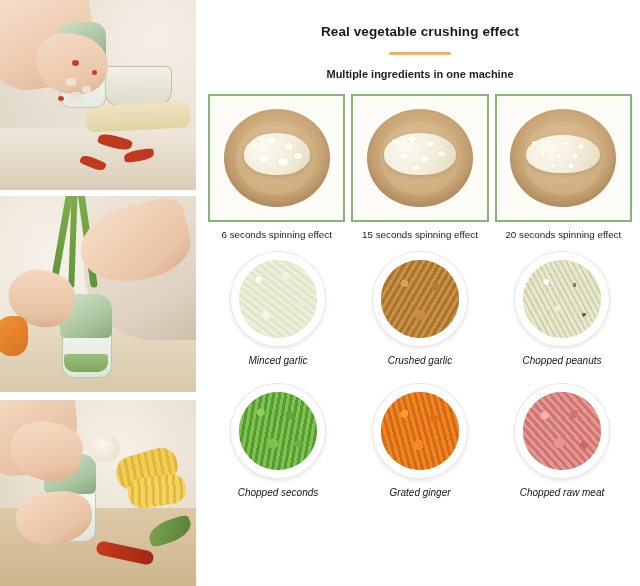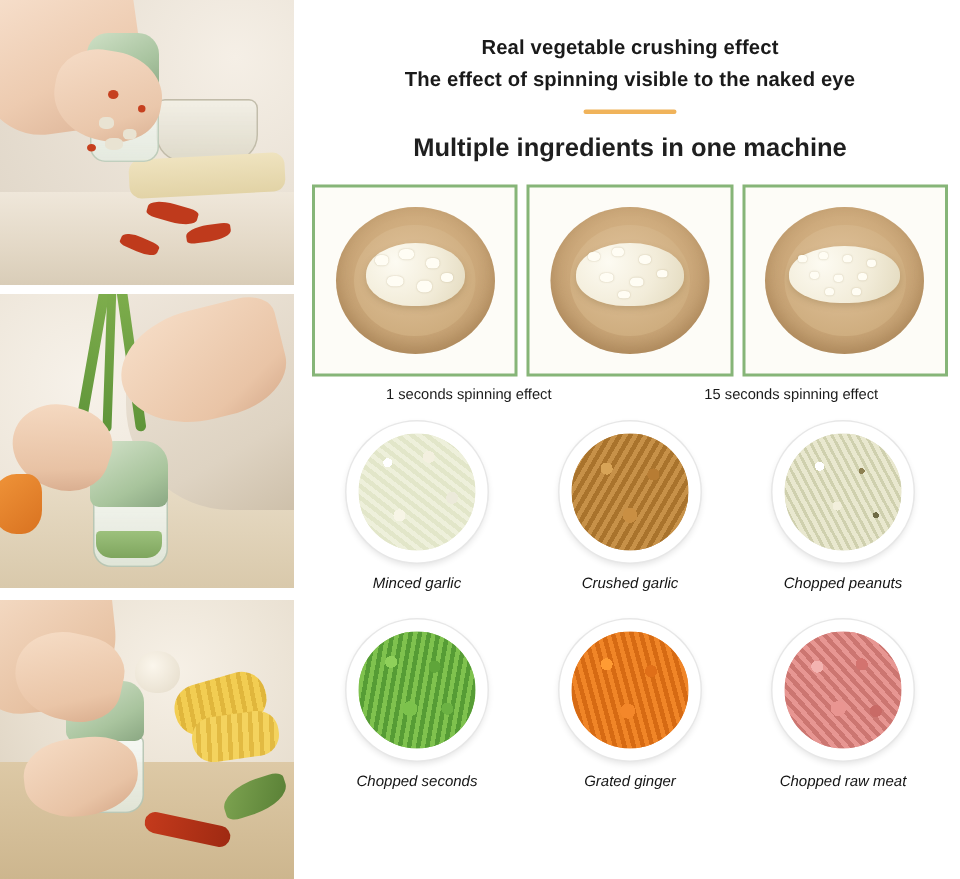--- a/index.html
+++ b/index.html
@@ -238,21 +238,21 @@
   }
   .divider {
     width: 62px; height: 3px;
     background: #f0b35a;
     border-radius: 2px;
     margin: 9px auto 0;
   }
   .subhead {
     text-align: center;
     color: #1f1f1f;
-    font-size: 17px;
+    font-size: 11px;
     font-weight: 600;
     margin-top: 13px;
   }
 
   
   .panel-row {
     display: flex;
     gap: 6px;
     justify-content: center;
     margin-top: 14px;
@@ -466,21 +466,20 @@
       <div class="p3-hand2"></div>
       <div class="p3-leaf"></div>
       <div class="p3-chili"></div>
     </div>
   </div>
 
   <div class="right-col">
 
     <div class="headline">
       <div>Real vegetable crushing effect</div>
-      <div>The effect of spinning visible to the naked eye</div>
     </div>
 
     <div class="divider"></div>
 
     <div class="subhead">Multiple ingredients in one machine</div>
 
     <div class="panel-row">
       <div class="panel">
         <div class="plate"></div>
         <div class="mince m1">
@@ -514,22 +513,23 @@
           <span class="bit" style="left:14px;top:17px;width:6px;height:5px;"></span>
           <span class="bit" style="left:30px;top:19px;width:6px;height:5px;"></span>
           <span class="bit" style="left:46px;top:18px;width:6px;height:5px;"></span>
           <span class="bit" style="left:24px;top:28px;width:6px;height:5px;"></span>
           <span class="bit" style="left:42px;top:28px;width:6px;height:5px;"></span>
         </div>
       </div>
     </div>
 
     <div class="caption-row">
-      <div class="cap">1 seconds spinning effect</div>
+      <div class="cap">6 seconds spinning effect</div>
       <div class="cap">15 seconds spinning effect</div>
+      <div class="cap">20 seconds spinning effect</div>
     </div>
 
     <div class="circle-grid">
 
       <div class="circle-row">
         <div class="cell">
           <div class="bowl">
             <div class="bowl-inner">
               <div class="f-garlic"></div>
             </div>

